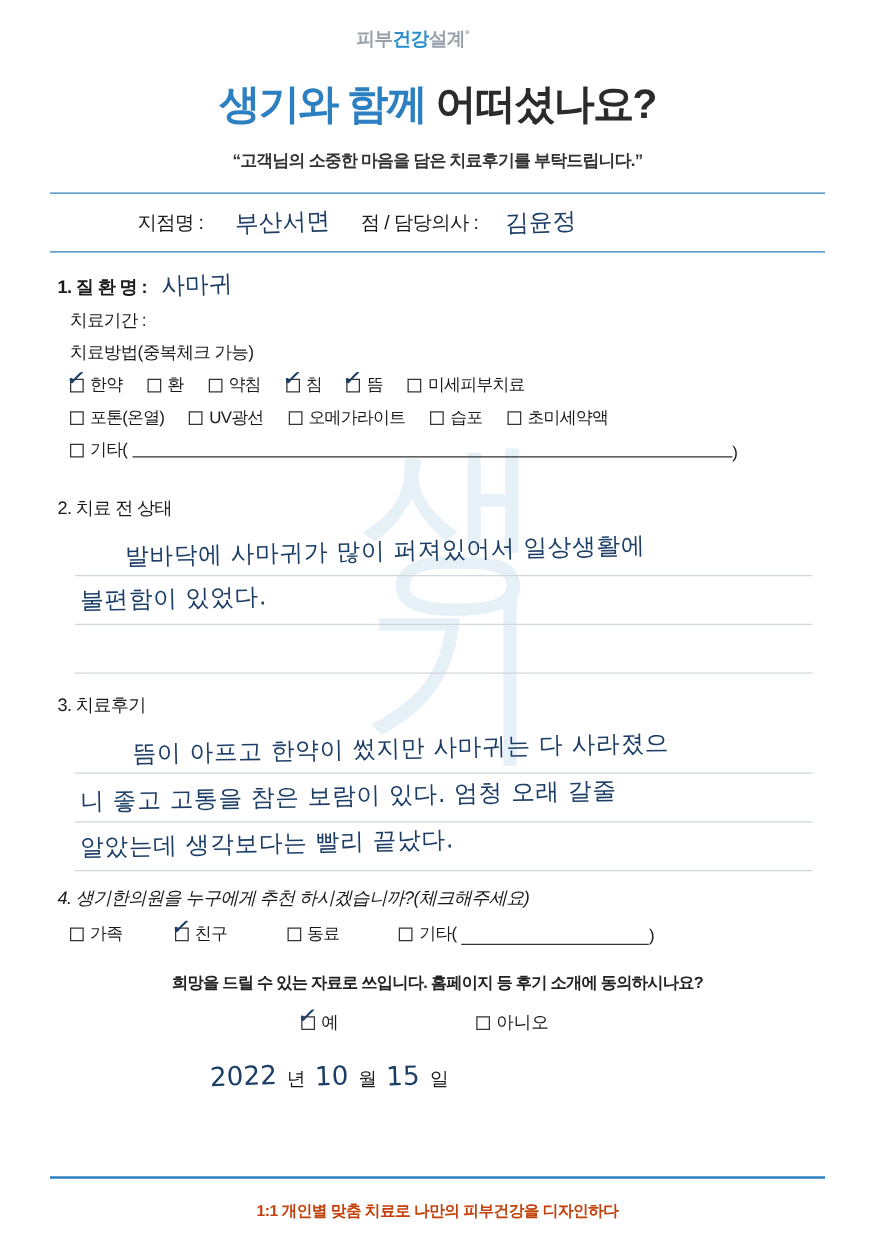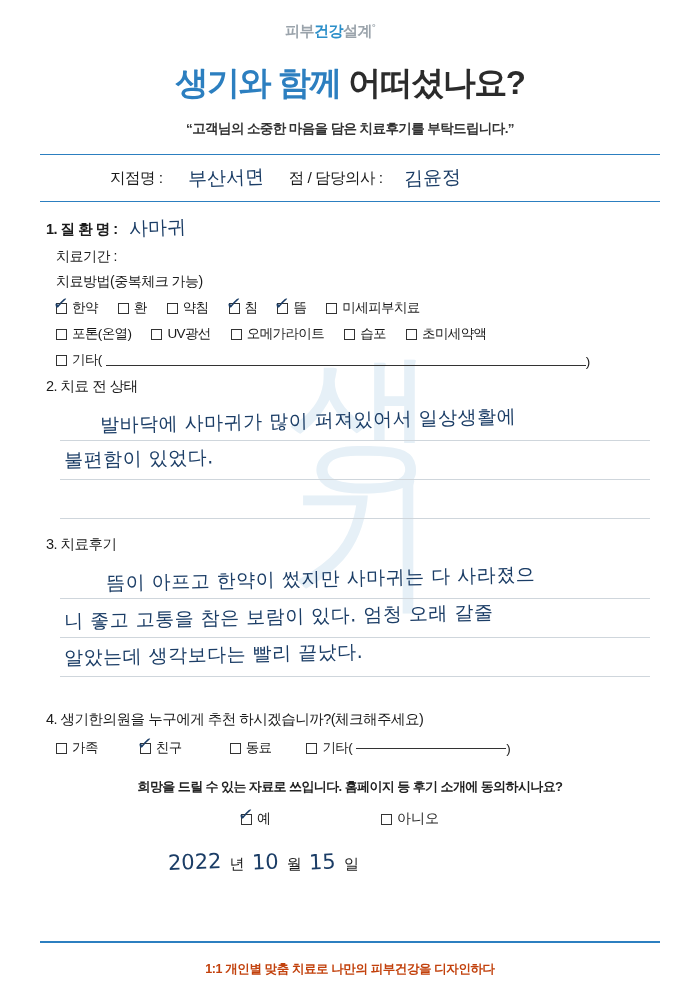--- a/index.html
+++ b/index.html
@@ -318,52 +318,52 @@
 
   <div class="checkrow" style="align-items:baseline;">
     <span class="cbox" style="margin-right:4px;">
         <span class="sq"></span>
         <span>기타(</span>
       </span>
     <span class="fillline" style="width:480px;"></span>
     <span>)</span>
   </div>
 
-  <div class="q" style="margin-top:8px;">2. 치료 전 상태</div>
+  <div class="q" style="margin-top:28px;">2. 치료 전 상태</div>
   <div class="answer-area">
     <div class="hline"></div>
     <div class="hline"></div>
     <div class="hline"></div>
     <div class="hwtext" style="left:40px; top:6px;">발바닥에 사마귀가 많이 퍼져있어서 일상생활에</div>
     <div class="hwtext" style="left:4px; top:44px;">불편함이 있었다.</div>
   </div>
 
   <div class="q" style="margin-top:16px;">3. 치료후기</div>
   <div class="answer-area">
     <div class="hline"></div>
     <div class="hline"></div>
     <div class="hline"></div>
     <div class="hwtext" style="left:46px; top:6px;">뜸이 아프고 한약이 썼지만 사마귀는 다 사라졌으</div>
     <div class="hwtext" style="left:4px; top:44px;">니 좋고 고통을 참은 보람이 있다. 엄청 오래 갈줄</div>
     <div class="hwtext" style="left:4px; top:82px;">알았는데 생각보다는 빨리 끝났다.</div>
   </div>
 
-  <div class="q" style="margin-top:33px;">4. 생기한의원을 누구에게 추천 하시겠습니까?(체크해주세요)</div>
-  <div class="checkrow" style="align-items:center; margin-top:10px;">
+  <div class="q" style="margin-top:12px;font-style:italic;">4. 생기한의원을 누구에게 추천 하시겠습니까?(체크해주세요)</div>
+  <div class="checkrow" style="align-items:flex-end; margin-top:10px;">
     <span class="cbox" style="margin-right:42px;">
         <span class="sq"></span>
         <span>가족</span>
       </span>
     <span class="cbox" style="margin-right:48px;">
         <span class="sq">
           <span class="tick">✓</span>
         </span>
         <span>친구</span>
       </span>
-    <span class="cbox" style="margin-right:35px;">
+    <span class="cbox" style="margin-right:48px;">
         <span class="sq"></span>
         <span>동료</span>
       </span>
     <span class="cbox" style="margin-right:4px;">
         <span class="sq"></span>
         <span>기타(</span>
       </span>
     <span class="fillline" style="width:150px;"></span>
     <span>)</span>
   </div>

